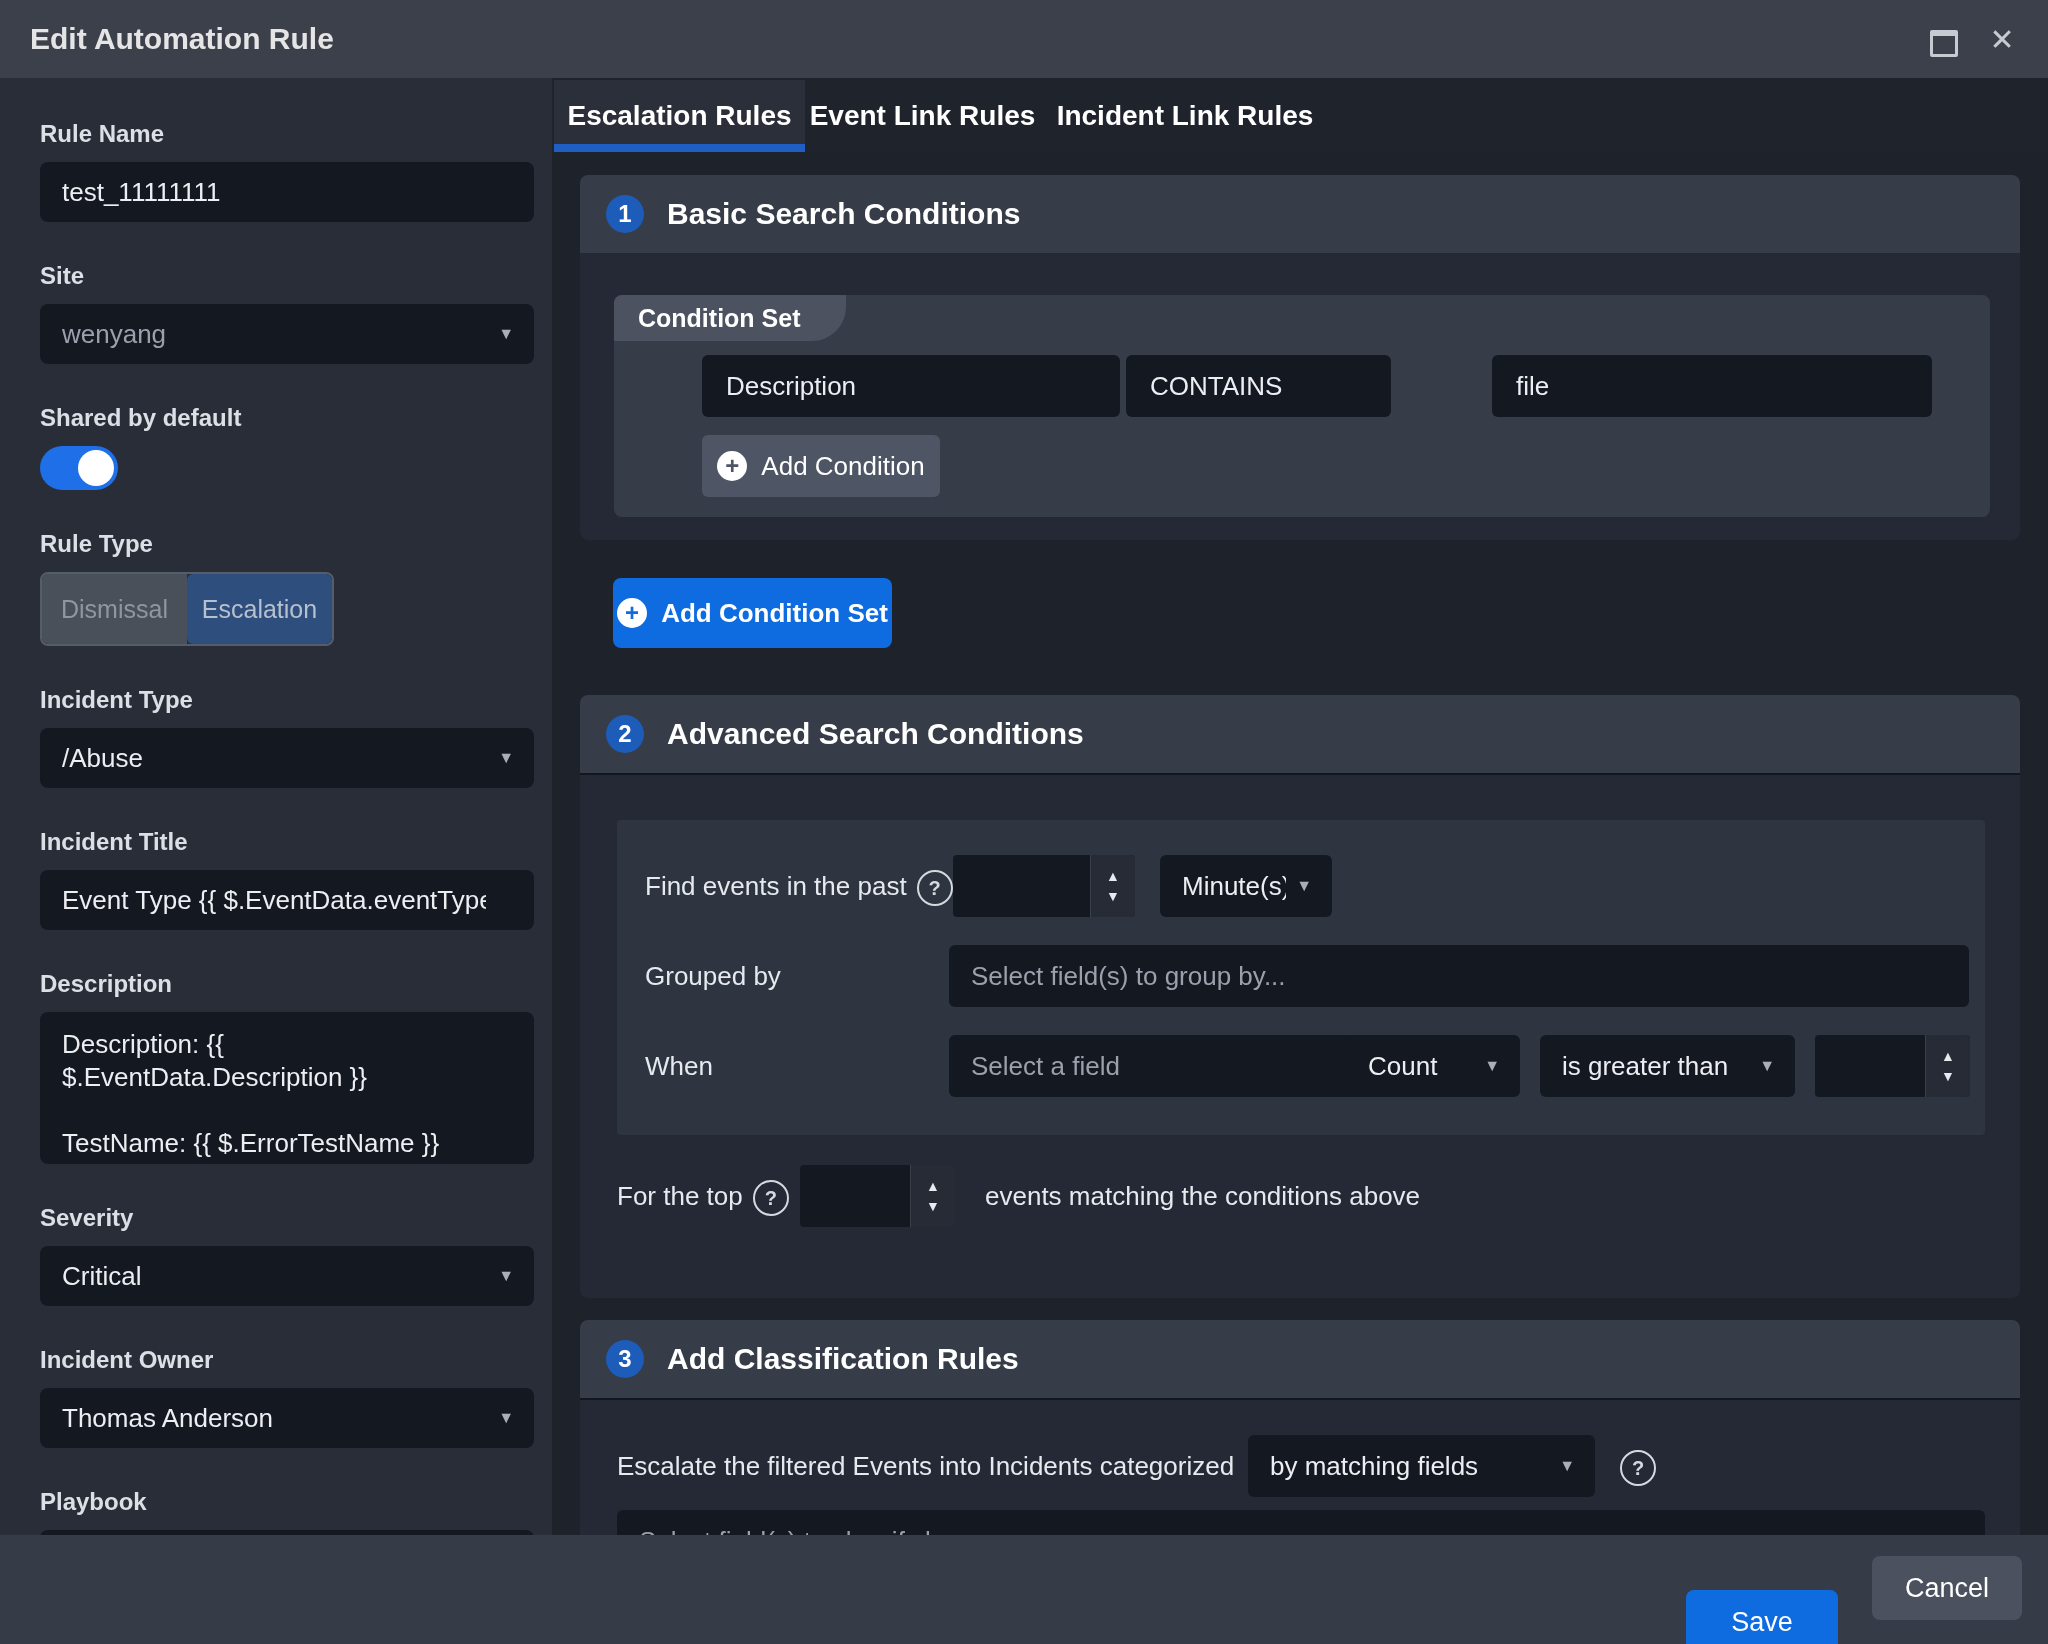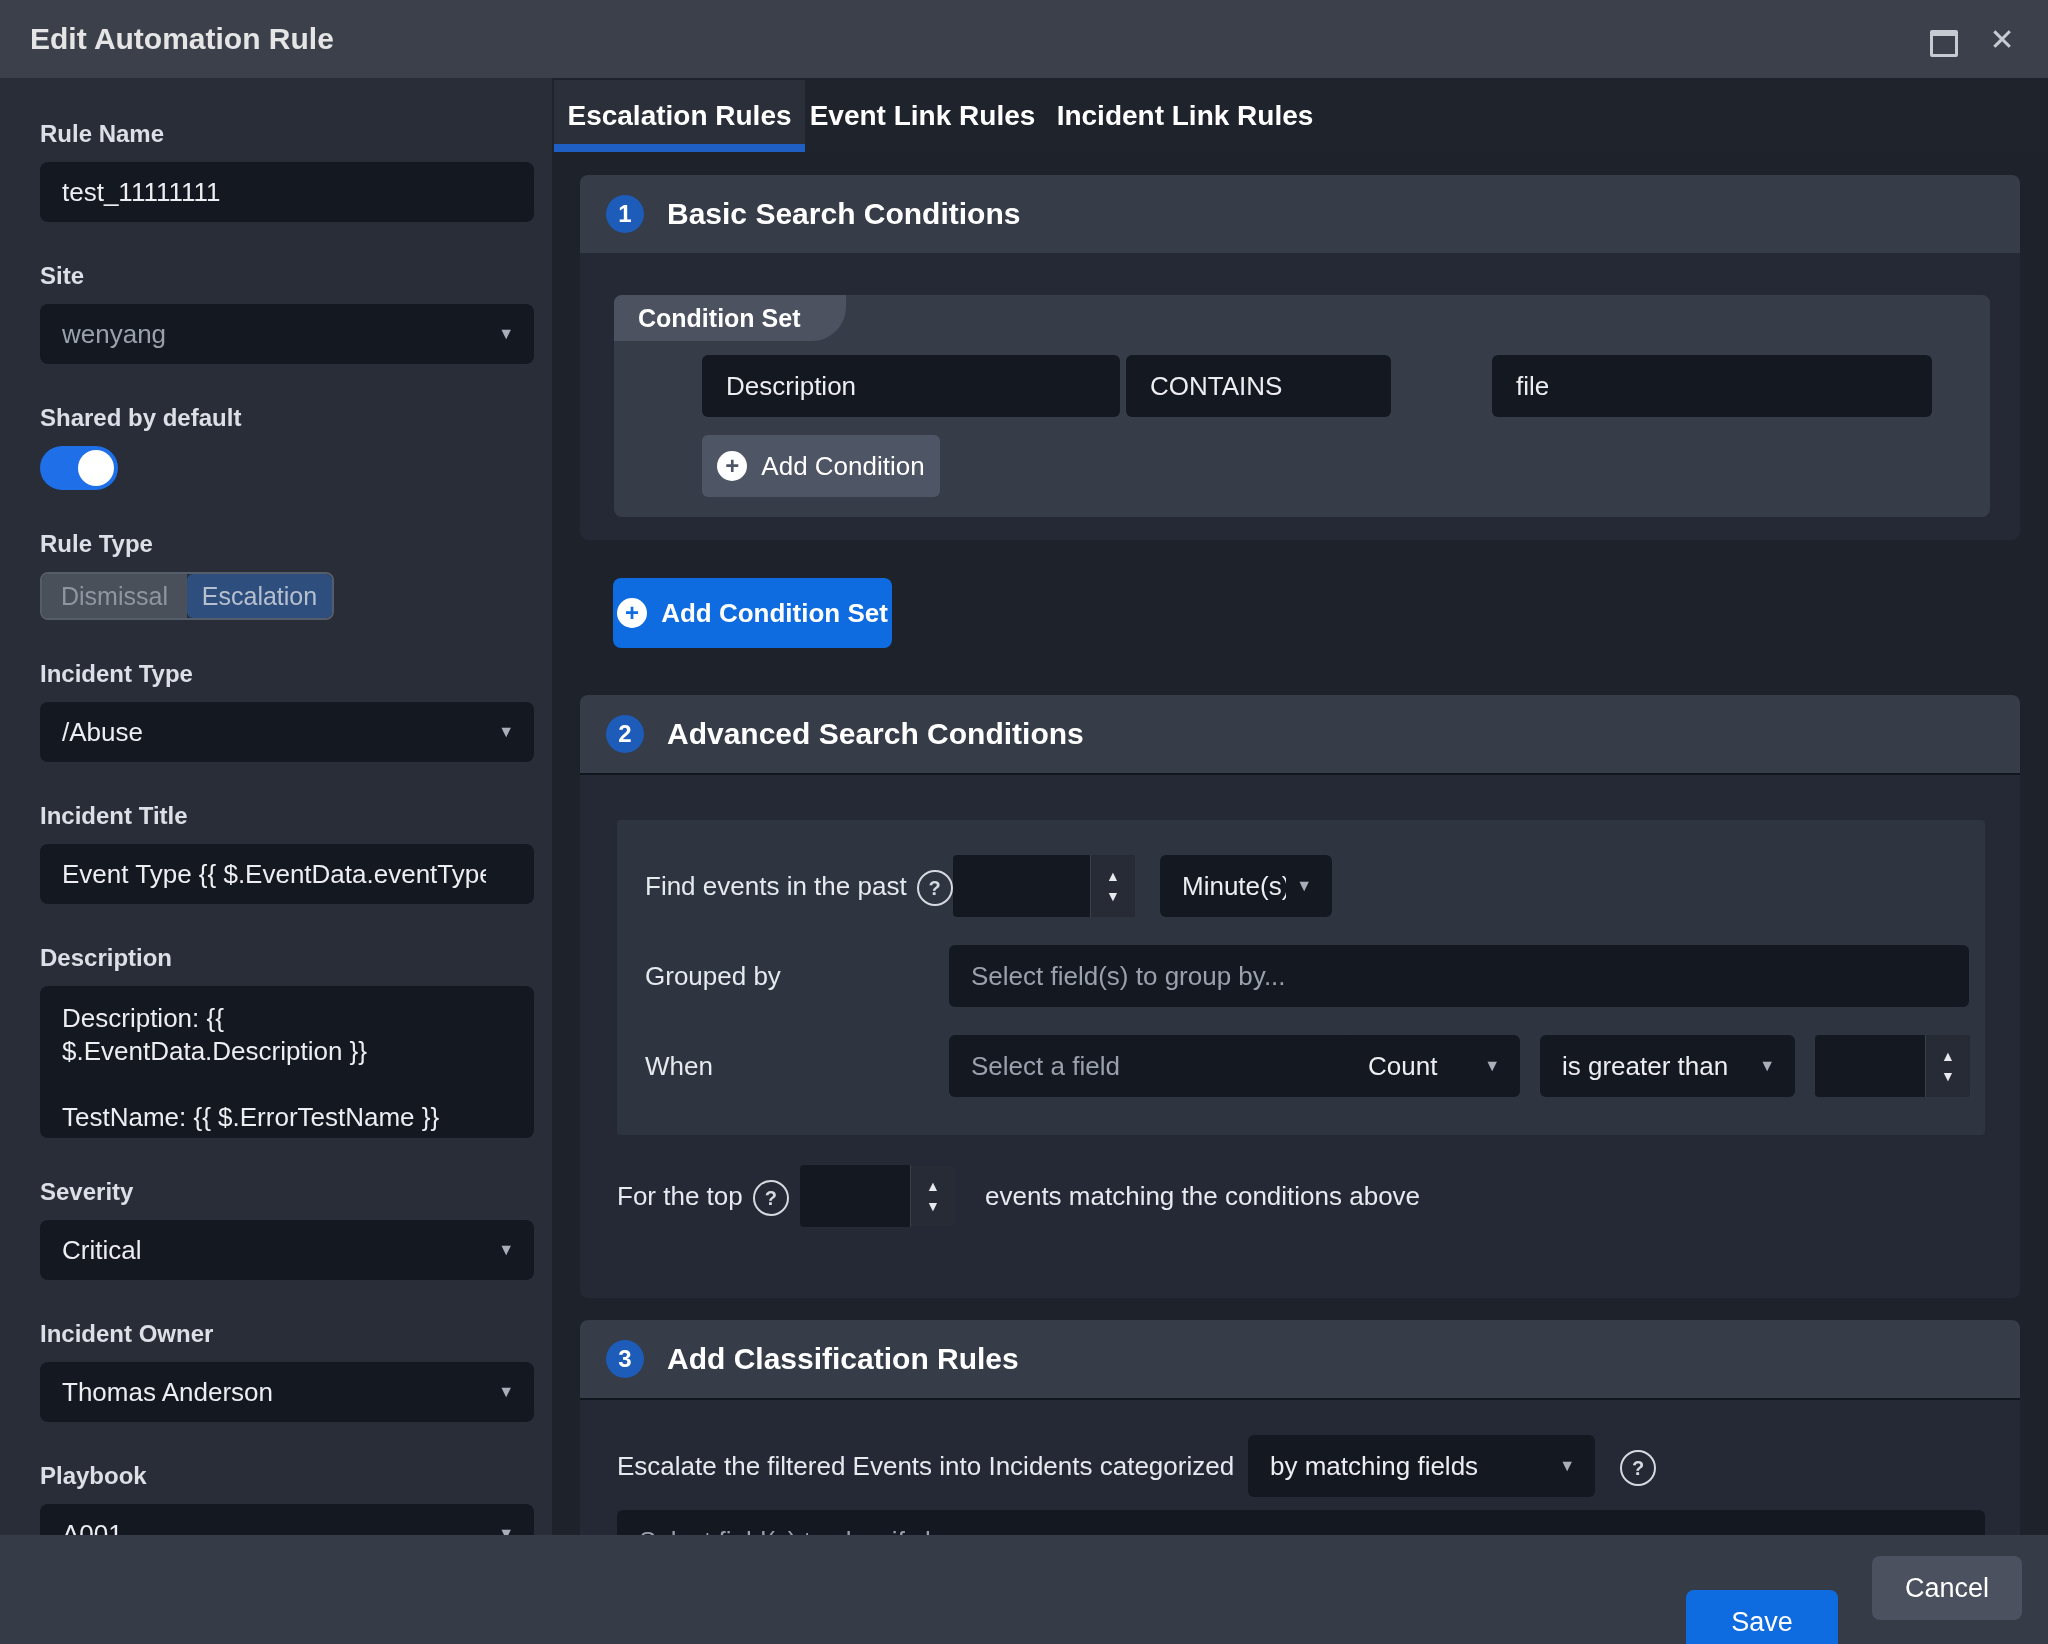--- a/index.html
+++ b/index.html
@@ -13,21 +13,21 @@
   
   .sidebar{position:absolute;left:0;top:78px;width:552px;height:1457px;background:#282d37;overflow:hidden;}
   .sb-label{margin:0 0 0 40px;font-size:24px;font-weight:bold;color:#dce0e6;}
   .sb-input,.sb-select{position:relative;margin-left:40px;width:494px;height:60px;background:#141821;border-radius:8px;box-sizing:border-box;}
   .sb-input .val,.sb-select .val{position:absolute;left:22px;top:0;right:48px;line-height:60px;font-size:26px;color:#eceef2;white-space:nowrap;overflow:hidden;}
   .muted{color:#9aa1ac !important;}
   .caret{position:absolute;right:20px;top:0;line-height:60px;font-size:16px;color:#a9afba;}
   .sb-textarea{margin-left:40px;width:494px;height:152px;background:#141821;border-radius:8px;box-sizing:border-box;padding:16px 22px;font-size:26px;line-height:33px;color:#eceef2;white-space:pre-wrap;overflow:hidden;}
   .toggle{position:relative;margin-left:40px;width:78px;height:44px;border-radius:22px;cursor:pointer;}
   .toggle .knob{position:absolute;top:4px;right:4px;width:36px;height:36px;border-radius:50%;background:#ffffff;}
-  .seg{display:flex;margin-left:40px;width:294px;height:48px;border:2px solid #565d6a;border-radius:8px;overflow:hidden;box-sizing:border-box;}
+  .seg{display:flex;margin-left:40px;width:294px;height:74px;border:2px solid #565d6a;border-radius:8px;overflow:hidden;box-sizing:border-box;}
   .seg .opt{flex:1;display:flex;align-items:center;justify-content:center;font-size:25px;cursor:pointer;}
   .seg .opt.off{background:#4a505a;color:#8f96a2;}
   .seg .opt.on{background:#2e4e7d;color:#b6c0cf;border-radius:6px;}
   
   .main{position:absolute;left:552px;top:78px;width:1496px;height:1457px;background:#1d222b;overflow:hidden;}
   .tabstrip{position:absolute;left:0;top:2px;width:1496px;height:72px;background:#1e232c;}
   .tab{position:absolute;top:0;height:72px;display:flex;align-items:center;justify-content:center;font-size:28px;font-weight:bold;color:#ffffff;cursor:pointer;}
   .tab.active{left:2px;width:251px;background:#2a2f39;}
   .tab.active::after{content:"";position:absolute;left:0;bottom:0;width:100%;height:8px;background:#1f5fc4;}
   .tab.t2{left:253px;width:235px;}

